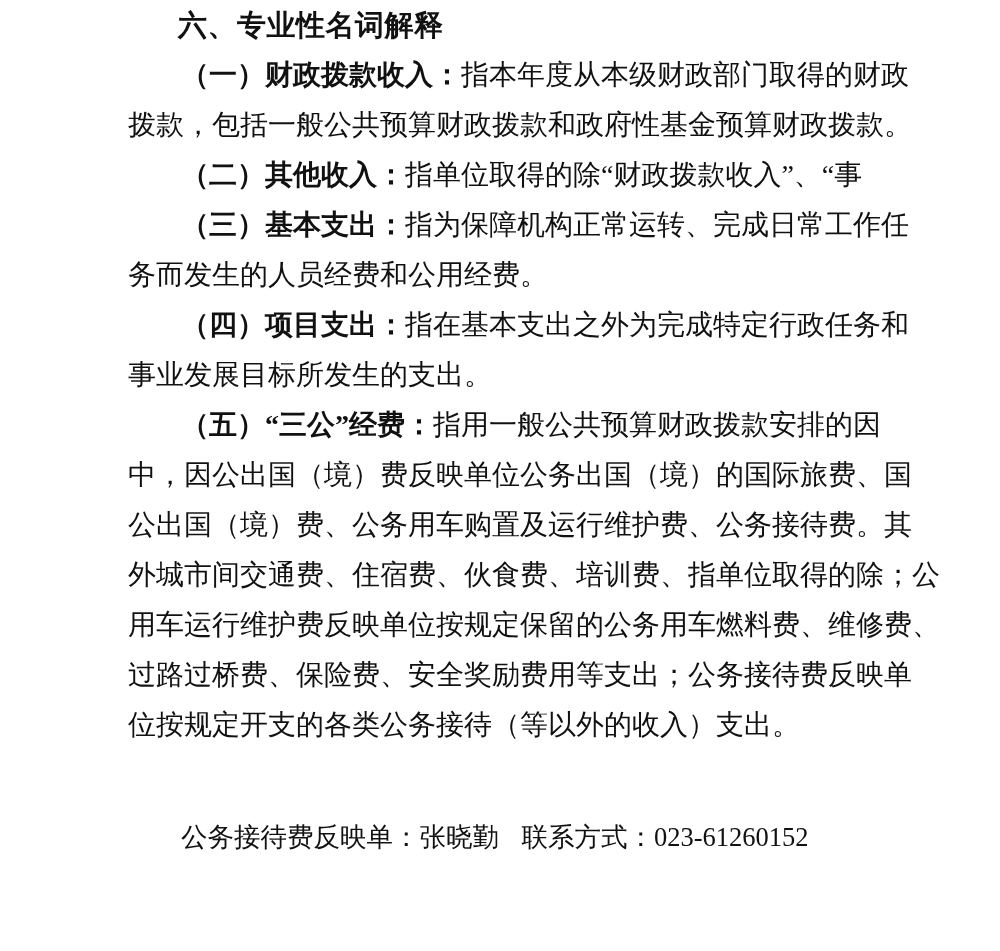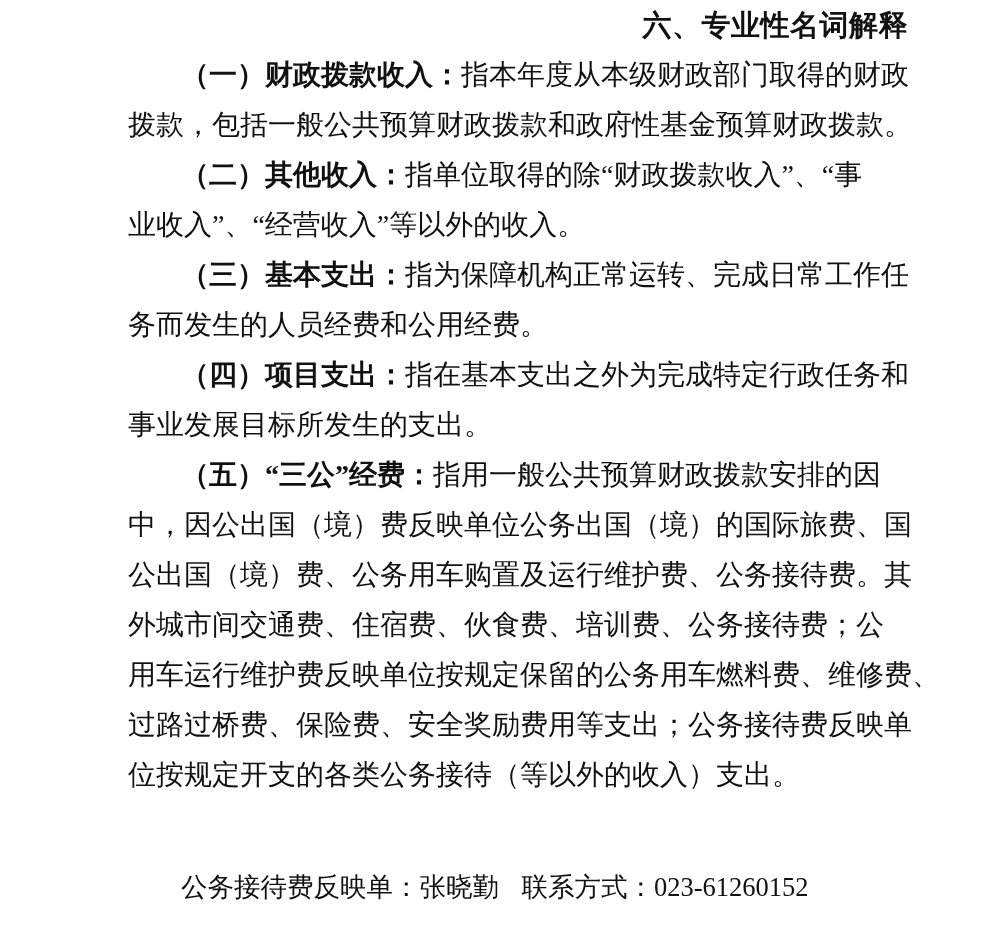--- a/index.html
+++ b/index.html
@@ -23,21 +23,20 @@
     width: 780px;
   }
   .doc-title {
     font-family: "Liberation Sans", "DejaVu Sans", sans-serif;
     font-weight: bold;
     font-size: 29px;
     line-height: 50px;
     text-indent: 50px;
     white-space: nowrap;
     letter-spacing: 0.5px;
-    text-align: right;
   }
   .line {
     font-size: 28px;
     line-height: 50px;
     white-space: nowrap;
   }
   .line.indent {
     text-indent: 53px;
   }
   .line .lead {
@@ -58,29 +57,28 @@
 <body>
 
 <div class="page">
   <div class="content">
     <div class="doc-title">六、专业性名词解释</div>
 
     <div>
         <div class="line indent"><span class="lead">（一）财政拨款收入：</span><span class="body-text">指本年度从本级财政部门取得的财政</span></div>
         <div class="line"><span class="body-text">拨款，包括一般公共预算财政拨款和政府性基金预算财政拨款。</span></div>
         <div class="line indent"><span class="lead">（二）其他收入：</span><span class="body-text">指单位取得的除“财政拨款收入”、“事</span></div>
-        <div class="line"><span class="body-text">业收入”、“经营收入”等以外的收入。</span></div>
         <div class="line indent"><span class="lead">（三）基本支出：</span><span class="body-text">指为保障机构正常运转、完成日常工作任</span></div>
         <div class="line"><span class="body-text">务而发生的人员经费和公用经费。</span></div>
         <div class="line indent"><span class="lead">（四）项目支出：</span><span class="body-text">指在基本支出之外为完成特定行政任务和</span></div>
         <div class="line"><span class="body-text">事业发展目标所发生的支出。</span></div>
         <div class="line indent"><span class="lead">（五）“三公”经费：</span><span class="body-text">指用一般公共预算财政拨款安排的因</span></div>
         <div class="line"><span class="body-text">中，因公出国（境）费反映单位公务出国（境）的国际旅费、国</span></div>
         <div class="line"><span class="body-text">公出国（境）费、公务用车购置及运行维护费、公务接待费。其</span></div>
-        <div class="line"><span class="body-text">外城市间交通费、住宿费、伙食费、培训费、公务接待费；公</span></div>
+        <div class="line"><span class="body-text">外城市间交通费、住宿费、伙食费、培训费、指单位取得的除；公</span></div>
         <div class="line"><span class="body-text">用车运行维护费反映单位按规定保留的公务用车燃料费、维修费、</span></div>
         <div class="line"><span class="body-text">过路过桥费、保险费、安全奖励费用等支出；公务接待费反映单</span></div>
         <div class="line"><span class="body-text">位按规定开支的各类公务接待（等以外的收入）支出。</span></div>
       </div>
 
     <div class="contact-line">
       <span class="person-label">公务接待费反映单：</span><span class="person">张晓勤</span><span class="phone-label">联系方式：</span><span class="phone">023-61260152</span>
     </div>
   </div>
 </div>

